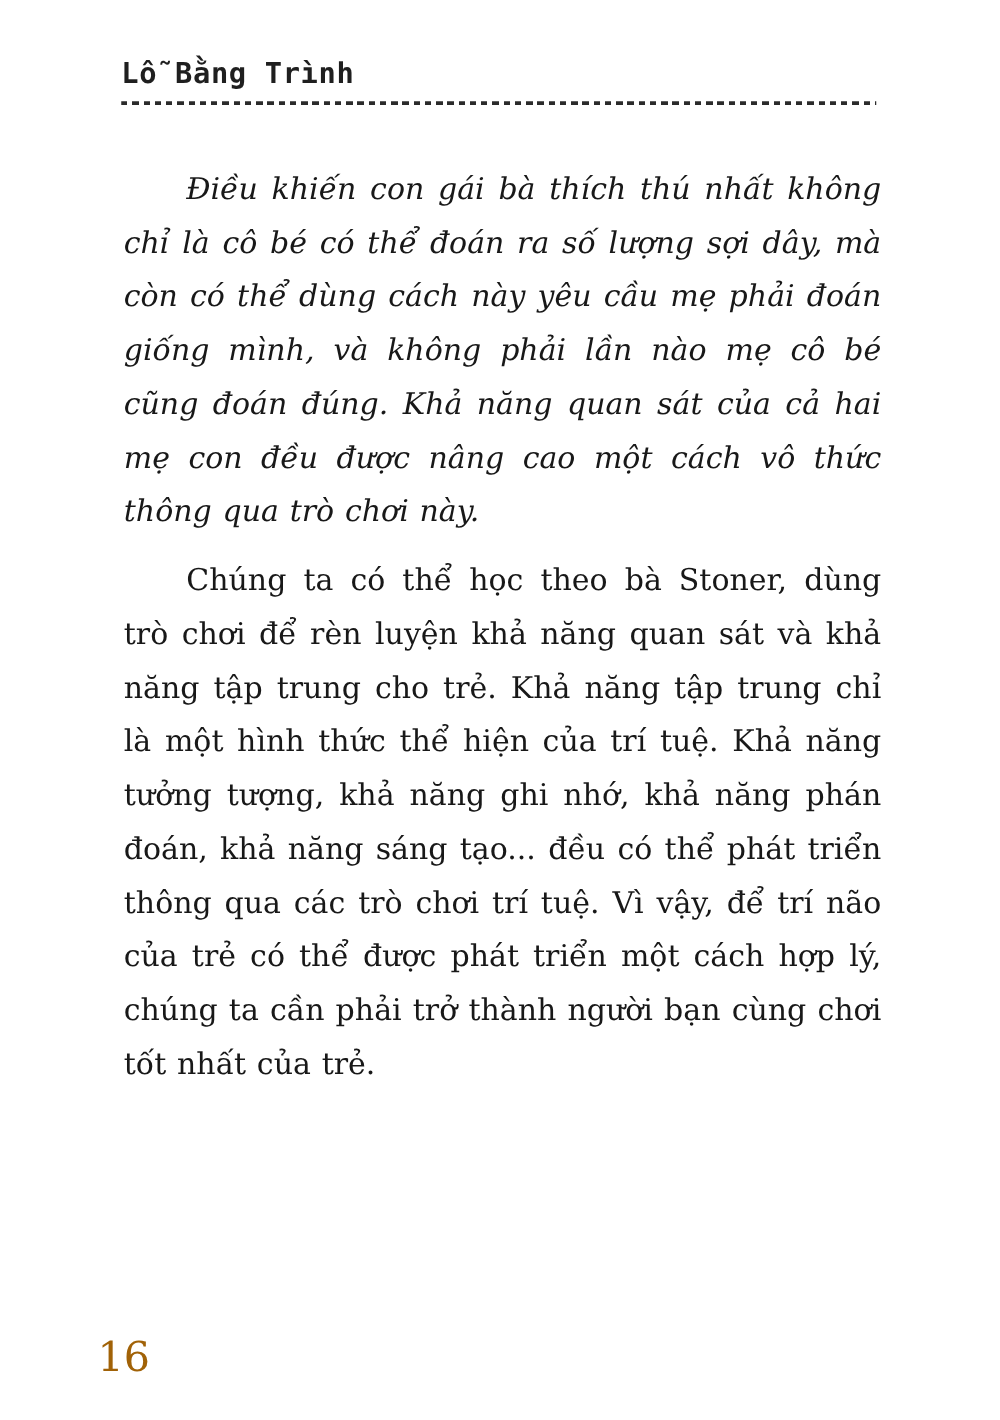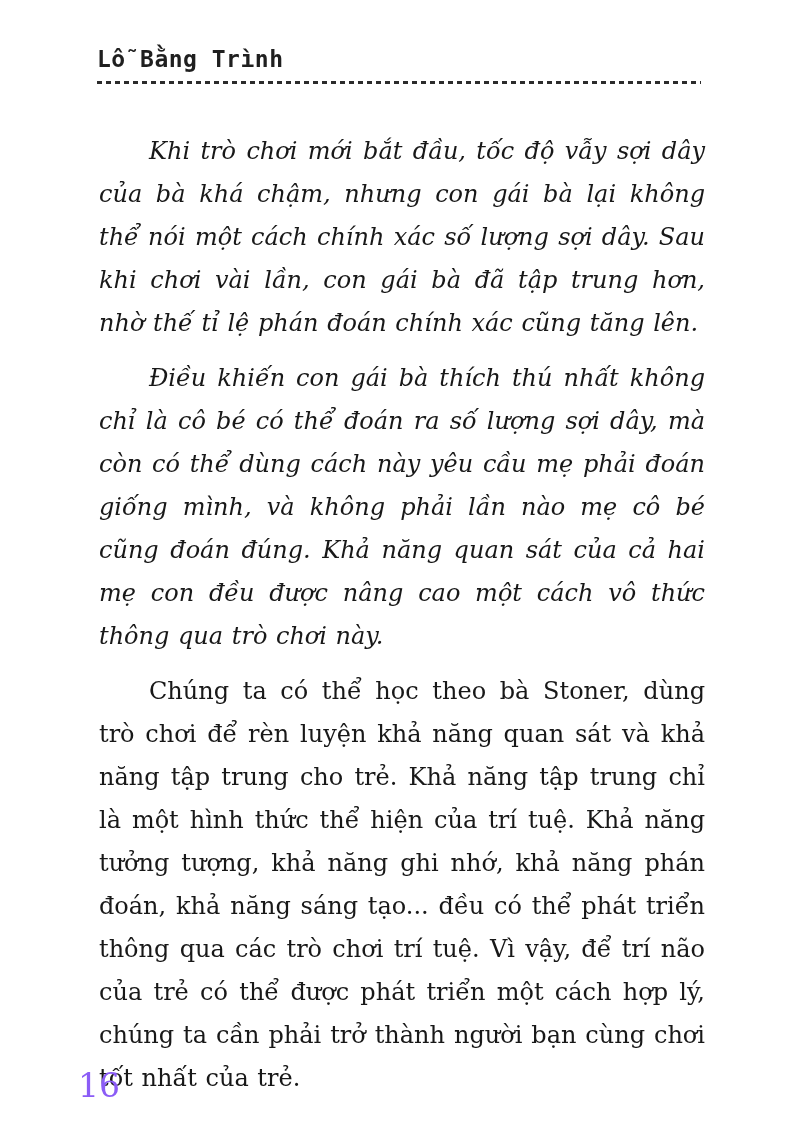--- a/index.html
+++ b/index.html
@@ -70,34 +70,33 @@
     font-style: italic;
   }
 
   
   .page-number {
     position: absolute;
     left: 78px;
     top: 1066px;
     font-family: "DejaVu Serif", "Liberation Serif", serif;
     font-size: 33px;
-    color: #8b5cf6;
+    color: #a16207;
   }
 </style>
 </head>
 <body>
 
 <div class="page">
 
   <div class="page-header">
     <div class="author-name">Lỗ Bằng Trình</div>
     <div class="dashed-rule"></div>
   </div>
 
   <div class="body-text">
-    <p class="italic">Khi trò chơi mới bắt đầu, tốc độ vẫy sợi dây của bà khá chậm, nhưng con gái bà lại không thể nói một cách chính xác số lượng sợi dây. Sau khi chơi vài lần, con gái bà đã tập trung hơn, nhờ thế tỉ lệ phán đoán chính xác cũng tăng lên.</p>
     <p class="italic">Điều khiến con gái bà thích thú nhất không chỉ là cô bé có thể đoán ra số lượng sợi dây, mà còn có thể dùng cách này yêu cầu mẹ phải đoán giống mình, và không phải lần nào mẹ cô bé cũng đoán đúng. Khả năng quan sát của cả hai mẹ con đều được nâng cao một cách vô thức thông qua trò chơi này.</p>
     <p class="regular">Chúng ta có thể học theo bà Stoner, dùng trò chơi để rèn luyện khả năng quan sát và khả năng tập trung cho trẻ. Khả năng tập trung chỉ là một hình thức thể hiện của trí tuệ. Khả năng tưởng tượng, khả năng ghi nhớ, khả năng phán đoán, khả năng sáng tạo... đều có thể phát triển thông qua các trò chơi trí tuệ. Vì vậy, để trí não của trẻ có thể được phát triển một cách hợp lý, chúng ta cần phải trở thành người bạn cùng chơi tốt nhất của trẻ.</p>
   </div>
 
   <div class="page-number">16</div>
 
 </div>
 
 </body></html>

